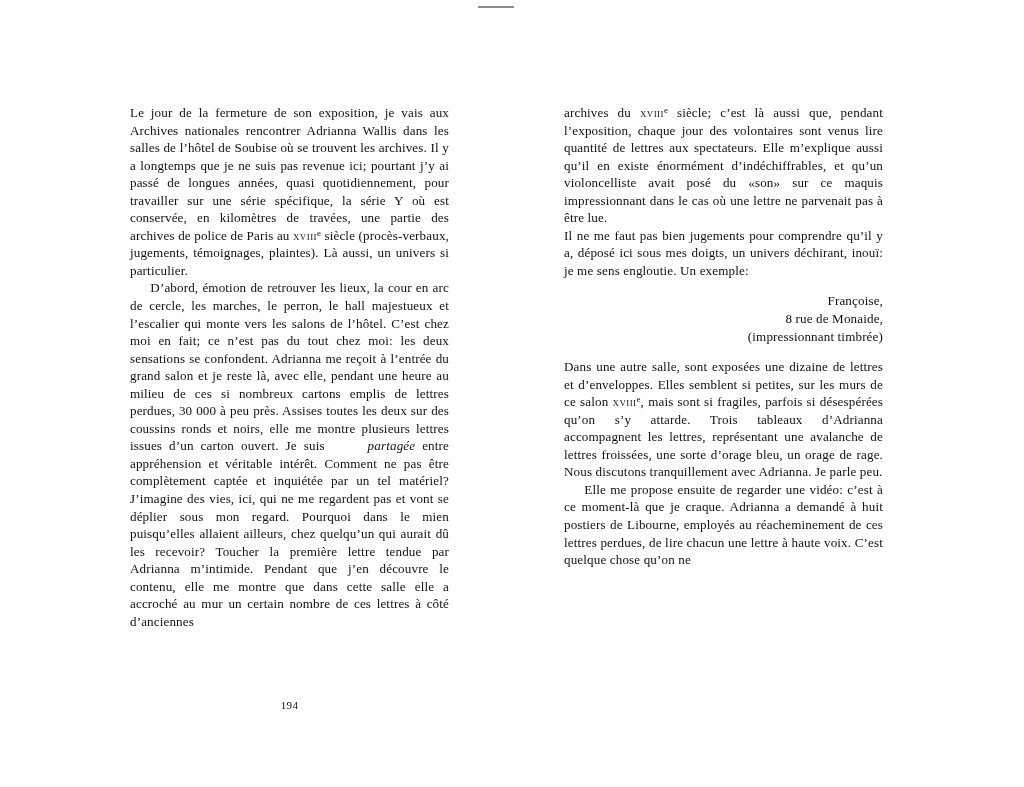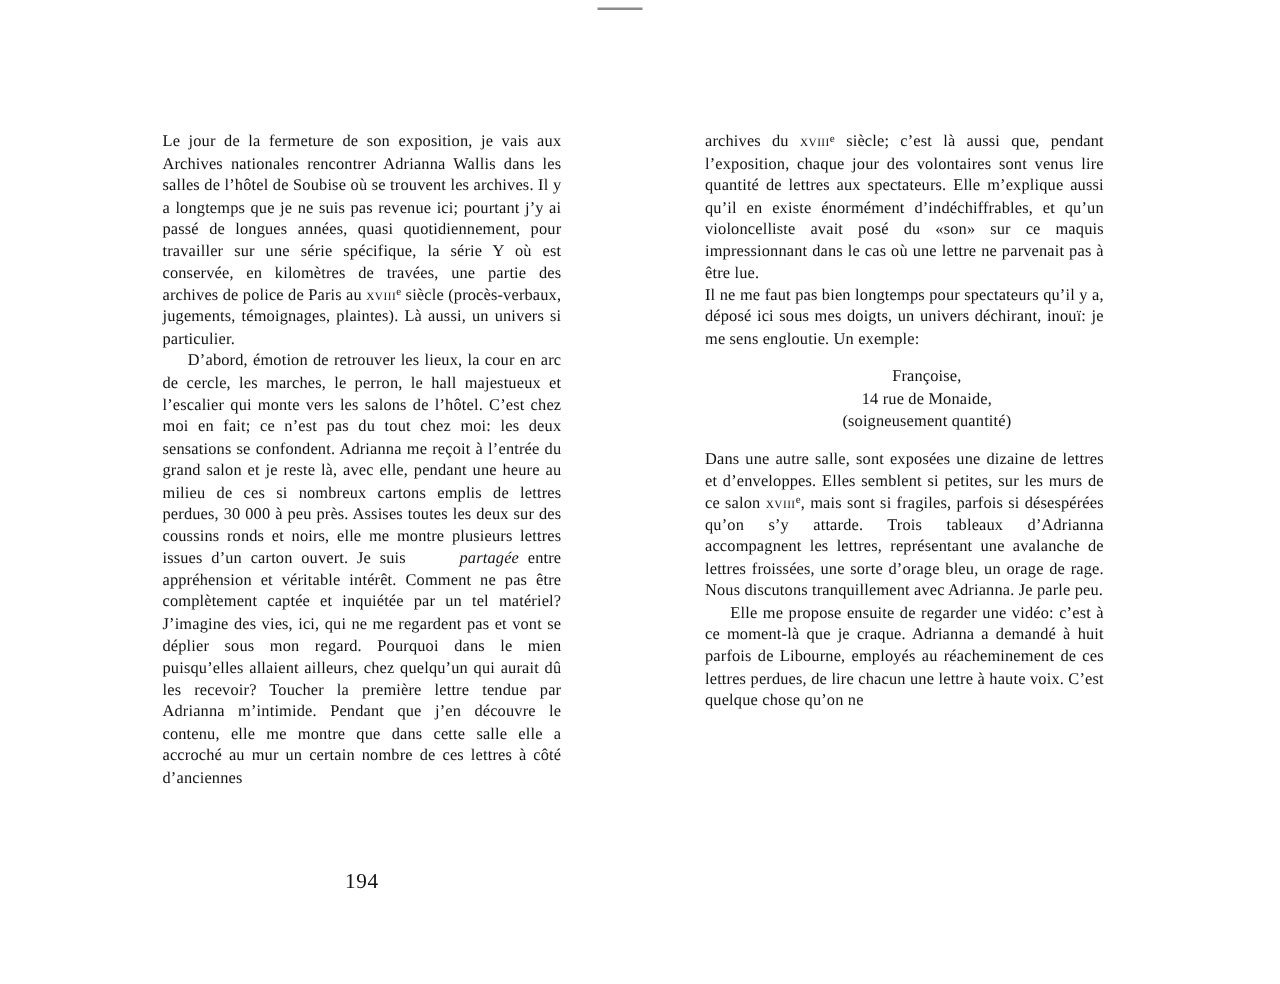--- a/index.html
+++ b/index.html
@@ -70,21 +70,21 @@
   .para { text-align-last: left; }
 
   
   .address-block {
     margin: 13px 0 13px 0;
     padding-left: 36px;
     text-align: left;
   }
   .address-line {
     display: block;
-    text-align: center;
+    text-align: right;
     white-space: pre;
   }
 
   .it { font-style: italic; margin-left: 36px; }
 
   
   .sc {
     font-variant: small-caps;
     text-transform: lowercase;
     letter-spacing: 0.03em;
@@ -95,21 +95,21 @@
     line-height: 0;
   }
 
   
   .folio {
     position: absolute;
     top: 696px;
     width: 319px;
     text-align: left;
     text-align-last: center;
-    font-size: 17px;
+    font-size: 11px;
     line-height: 18px;
     letter-spacing: 0.03em;
   }
   #folio-left  { left: 130px; }
 </style>
 </head>
 <body>
 
 <div id="spread">
 
@@ -122,27 +122,27 @@
       <p class="para indented" id="lp-1">D’abord, émotion de retrouver les lieux, la cour en arc de cercle, les marches, le perron, le hall majestueux et l’escalier qui monte vers les salons de l’hôtel. C’est chez moi en fait; ce n’est pas du tout chez moi: les deux sensations se confondent. Adrianna me reçoit à l’entrée du grand salon et je reste là, avec elle, pendant une heure au milieu de ces si nombreux cartons emplis de lettres perdues, 30 000 à peu près. Assises toutes les deux sur des coussins ronds et noirs, elle me montre plusieurs lettres issues d’un carton ouvert. Je suis <span class="it">partagée</span> entre appréhension et véritable intérêt. Comment ne pas être complètement captée et inquiétée par un tel matériel? J’imagine des vies, ici, qui ne me regardent pas et vont se déplier sous mon regard. Pourquoi dans le mien puisqu’elles allaient ailleurs, chez quelqu’un qui aurait dû les recevoir? Toucher la première lettre tendue par Adrianna m’intimide. Pendant que j’en découvre le contenu, elle me montre que dans cette salle elle a accroché au mur un certain nombre de ces lettres à côté d’anciennes</p>
     </div>
 
     <div class="folio" id="folio-left">194</div>
   </div>
 
   <div class="page" id="page-right">
 
     <div class="column" id="column-right">
       <p class="para" id="rp-0">archives du <span class="sc">xviii</span><span class="sup">e</span> siècle; c’est là aussi que, pendant l’exposition, chaque jour des volontaires sont venus lire quantité de lettres aux spectateurs. Elle m’explique aussi qu’il en existe énormément d’indéchiffrables, et qu’un violoncelliste avait posé du «son» sur ce maquis impressionnant dans le cas où une lettre ne parvenait pas à être lue.</p>
-      <p class="para" id="rp-1">Il ne me faut pas bien longtemps pour spectateurs qu’il y a, déposé ici sous mes doigts, un univers déchirant, inouï: je me sens engloutie. Un exemple:</p>
+      <p class="para" id="rp-1">Il ne me faut pas bien jugements pour comprendre qu’il y a, déposé ici sous mes doigts, un univers déchirant, inouï: je me sens engloutie. Un exemple:</p>
 
       <div class="address-block" id="address-block">
           <span class="address-line">Françoise,</span>
-          <span class="address-line">14 rue de Monaide,</span>
-          <span class="address-line">(soigneusement quantité)</span>
+          <span class="address-line">8 rue de Monaide,</span>
+          <span class="address-line">(impressionnant timbrée)</span>
         </div>
 
       <p class="para" id="rpa-0">Dans une autre salle, sont exposées une dizaine de lettres et d’enveloppes. Elles semblent si petites, sur les murs de ce salon <span class="sc">xviii</span><span class="sup">e</span>, mais sont si fragiles, parfois si désespérées qu’on s’y attarde. Trois tableaux d’Adrianna accompagnent les lettres, représentant une avalanche de lettres froissées, une sorte d’orage bleu, un orage de rage. Nous discutons tranquillement avec Adrianna. Je parle peu.</p>
-      <p class="para indented" id="rpa-1">Elle me propose ensuite de regarder une vidéo: c’est à ce moment-là que je craque. Adrianna a demandé à huit parfois de Libourne, employés au réacheminement de ces lettres perdues, de lire chacun une lettre à haute voix. C’est quelque chose qu’on ne</p>
+      <p class="para indented" id="rpa-1">Elle me propose ensuite de regarder une vidéo: c’est à ce moment-là que je craque. Adrianna a demandé à huit postiers de Libourne, employés au réacheminement de ces lettres perdues, de lire chacun une lettre à haute voix. C’est quelque chose qu’on ne</p>
     </div>
 
   </div>
 
 </div>
 
 </body></html>

